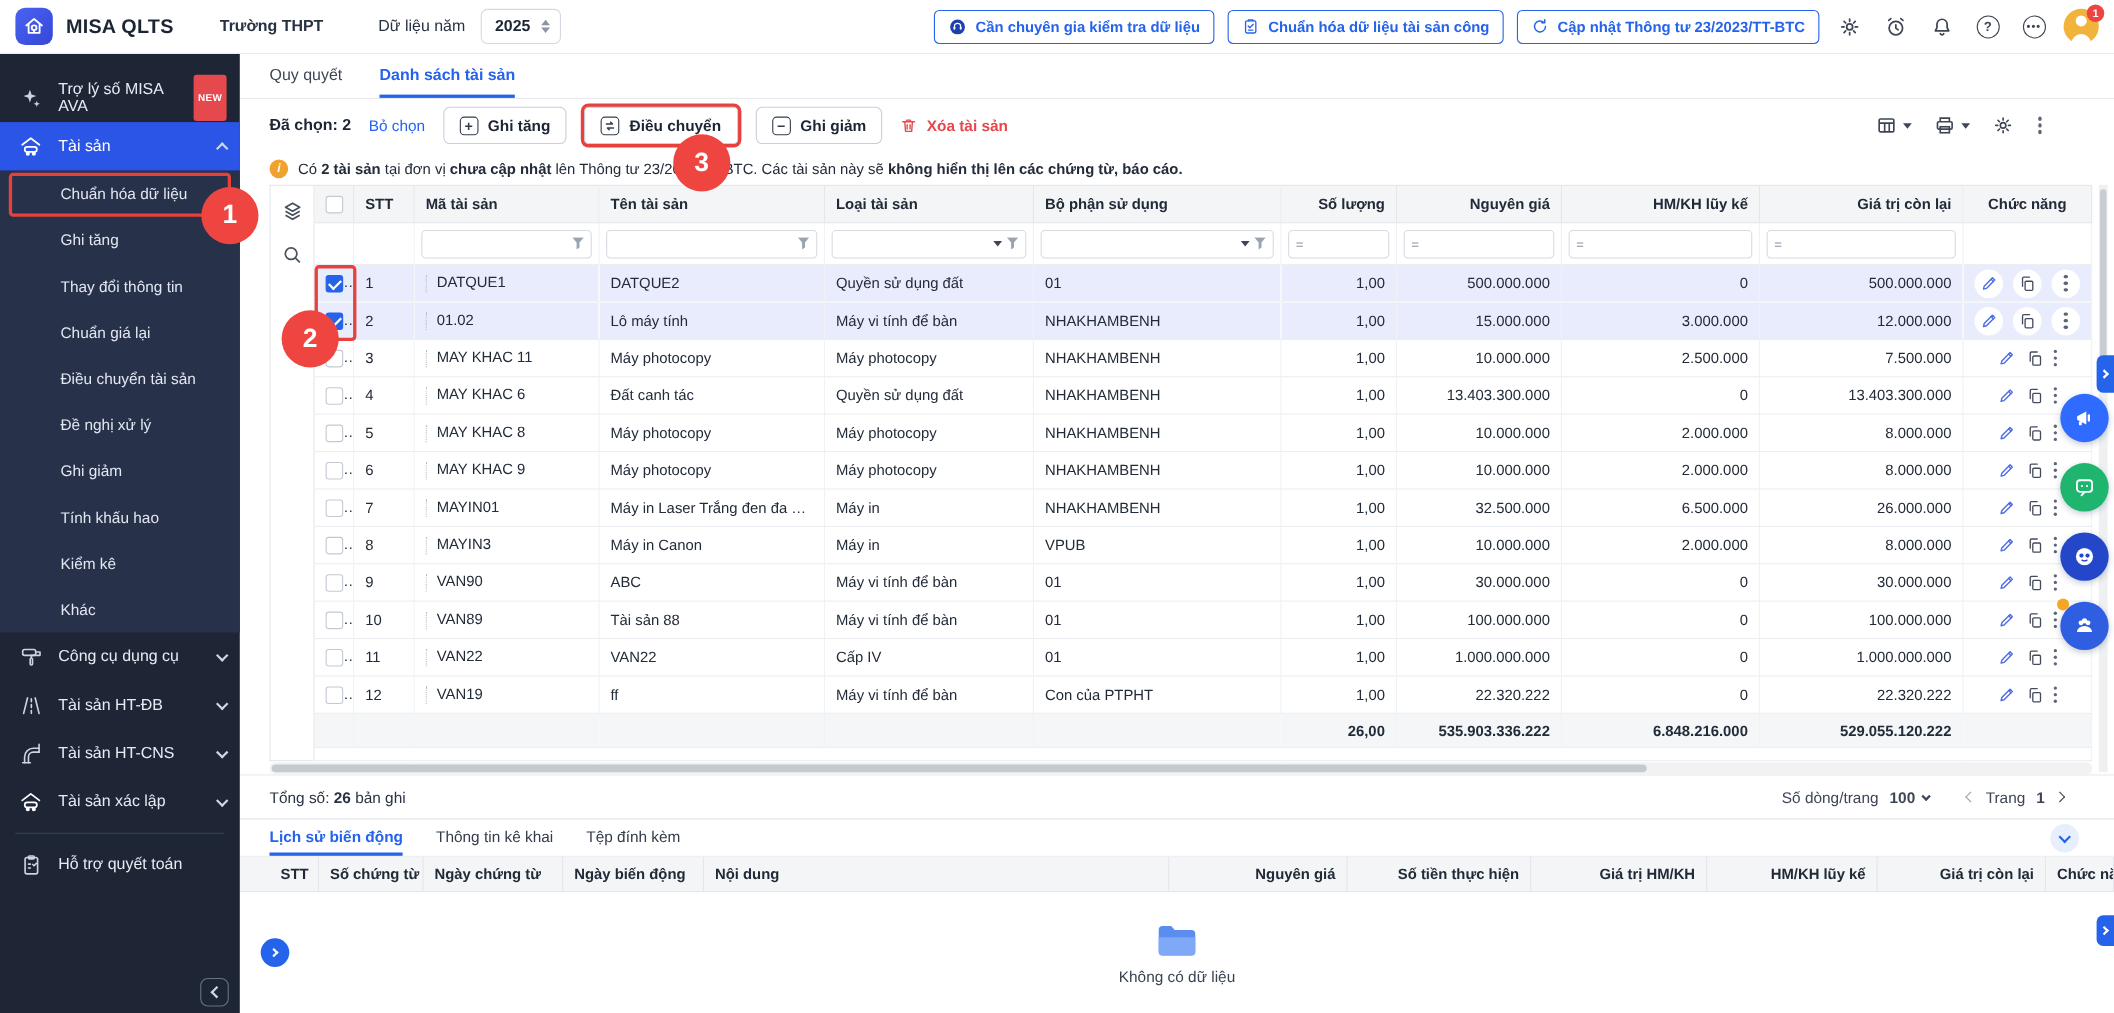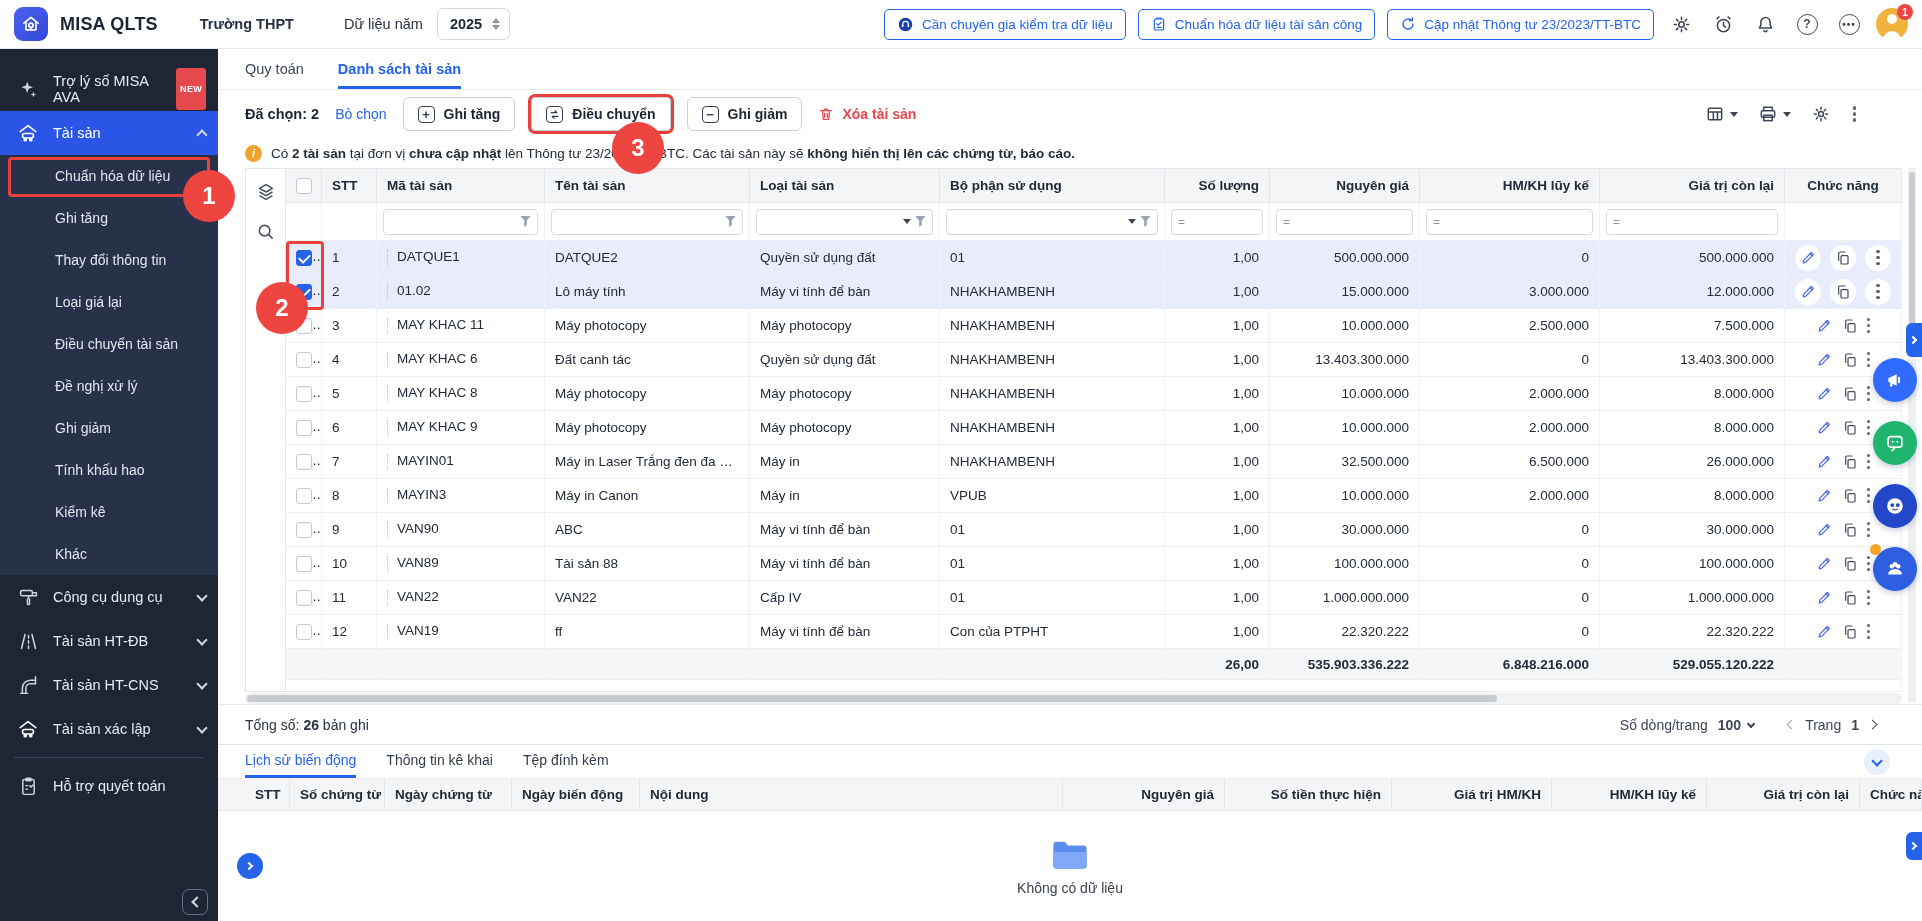--- a/index.html
+++ b/index.html
@@ -16,21 +16,21 @@
   .org{font-size:14.5px;font-weight:600;color:#273142;margin-left:42px}
   .ylabel{font-size:14.5px;color:#273142;margin-left:50px}
   .yearbox{margin-left:14px;border:1px solid #d4d9e1;border-radius:6px;height:32px;
     display:flex;align-items:center;padding:0 9px 0 12px;gap:10px;background:#fff}
   .yearbox b{font-size:14.5px;color:#1c2533}
   .spin{display:flex;flex-direction:column;gap:2px}
   .tri-u{width:0;height:0;border-left:4px solid transparent;border-right:4px solid transparent;border-bottom:5px solid #8d95a3}
   .tri-d{width:0;height:0;border-left:4px solid transparent;border-right:4px solid transparent;border-top:5px solid #8d95a3}
   .top-right{margin-left:auto;display:flex;align-items:center;gap:12px}
   .obtn{border:1px solid #2563eb;color:#2563eb;background:#fff;border-radius:5px;height:31px;
-    display:flex;align-items:center;gap:8px;padding:0 12px;font-size:13.5px;font-weight:400;white-space:nowrap;cursor:pointer}
+    display:flex;align-items:center;gap:8px;padding:0 12px;font-size:13.5px;font-weight:700;white-space:nowrap;cursor:pointer}
   .tico{width:30px;height:30px;display:flex;align-items:center;justify-content:center;color:#3e4656;cursor:pointer}
   .circ-txt{width:21px;height:21px;border:1.7px solid #3e4656;border-radius:50%;display:flex;
     align-items:center;justify-content:center;font-size:12px;font-weight:700;color:#3e4656}
   .avatar{position:relative;width:32px;height:32px;border-radius:50%;background:#f2b33d;
     display:flex;align-items:flex-end;justify-content:center;overflow:visible;cursor:pointer}
   .av-head{position:absolute;top:6px;left:11px;width:10px;height:10px;border-radius:50%;background:#fff}
   .av-body{width:18px;height:9px;border-radius:9px 9px 0 0;background:#fff}
   .badge{position:absolute;top:-4px;right:-5px;min-width:16px;height:16px;border-radius:8px;
     background:#ef4444;color:#fff;font-size:10px;font-weight:700;display:flex;align-items:center;justify-content:center;padding:0 3px}
 
@@ -113,21 +113,21 @@
   .pager{margin-left:auto;display:flex;align-items:center;gap:10px;color:#3e4656}
   .pp{display:flex;align-items:center;gap:7px;cursor:pointer}
   .pchev{width:7px;height:7px;border-right:1.8px solid #9aa3b0;border-bottom:1.8px solid #9aa3b0;display:inline-block;cursor:pointer}
   .pchev.l{transform:rotate(135deg)}.pchev.r{transform:rotate(-45deg);border-color:#3e4656}
   .pgap{width:14px}
 
   
   .bpanel{border-top:1px solid #dfe3e8}
   .btabs{height:34px;display:flex;align-items:stretch;gap:30px;padding-left:27px;border-bottom:1px solid #eceef2;position:relative}
   .btab{display:flex;align-items:center;font-size:14px;color:#333c4a;cursor:pointer;border-bottom:3px solid transparent}
-  .btab.active{color:#2563eb;font-weight:400;border-bottom-color:#2563eb}
+  .btab.active{color:#2563eb;font-weight:700;border-bottom-color:#2563eb}
   .bcollapse{position:absolute;right:32px;top:4px;width:26px;height:26px;border-radius:50%;background:#e7effc;
     display:flex;align-items:center;justify-content:center;cursor:pointer}
   .bcollapse .chev{border-color:#2563eb;transform:rotate(45deg);margin-top:-3px}
   .bheader{height:32px;background:#f4f5f7;display:flex;align-items:center;border-bottom:1px solid #e3e6ea;
     padding-left:27px;font-size:13.5px;font-weight:700;color:#212a37}
   .bhc{padding:0 10px;border-right:1px solid #e3e6ea;height:100%;display:flex;align-items:center;white-space:nowrap;overflow:hidden}
   .bhc.r{justify-content:flex-end}
   .bempty{height:114px;display:flex;flex-direction:column;align-items:center;justify-content:center;gap:8px;color:#3a4350;font-size:14px}
 
   
@@ -264,21 +264,21 @@
             </svg>
           </span>
           <span>Tài sản</span>
           <span class="chev up"></span>
         </div>
       </div>
     <div class="submenu" id="submenu">
         <div class="subitem">Chuẩn hóa dữ liệu</div>
         <div class="subitem">Ghi tăng</div>
         <div class="subitem">Thay đổi thông tin</div>
-        <div class="subitem">Loại giá lại</div>
+        <div class="subitem">Chuẩn giá lại</div>
         <div class="subitem">Điều chuyển tài sản</div>
         <div class="subitem">Đề nghị xử lý</div>
         <div class="subitem">Ghi giảm</div>
         <div class="subitem">Tính khấu hao</div>
         <div class="subitem">Kiểm kê</div>
         <div class="subitem">Khác</div>
       </div>
     <div id="snav-groups">
         <div class="sitem">
           <span class="sic">
@@ -335,21 +335,21 @@
       </span>
       <span>Hỗ trợ quyết toán</span>
     </div>
     <div class="collapse-btn">
         <span class="chev"></span>
       </div>
   </div>
 
   <div class="main">
     <div class="tabsbar">
-      <div class="tab">Quy toán</div>
+      <div class="tab">Quy quyết</div>
       <div class="tab active">Danh sách tài sản</div>
     </div>
 
     <div class="toolbar">
       <span class="sel-label"><span>Đã chọn:</span>
         <span>2</span></span>
       <span class="link-blue">Bỏ chọn</span>
       <button class="tbbtn">
         <span class="sq">+</span>
         <span>Ghi tăng</span>

